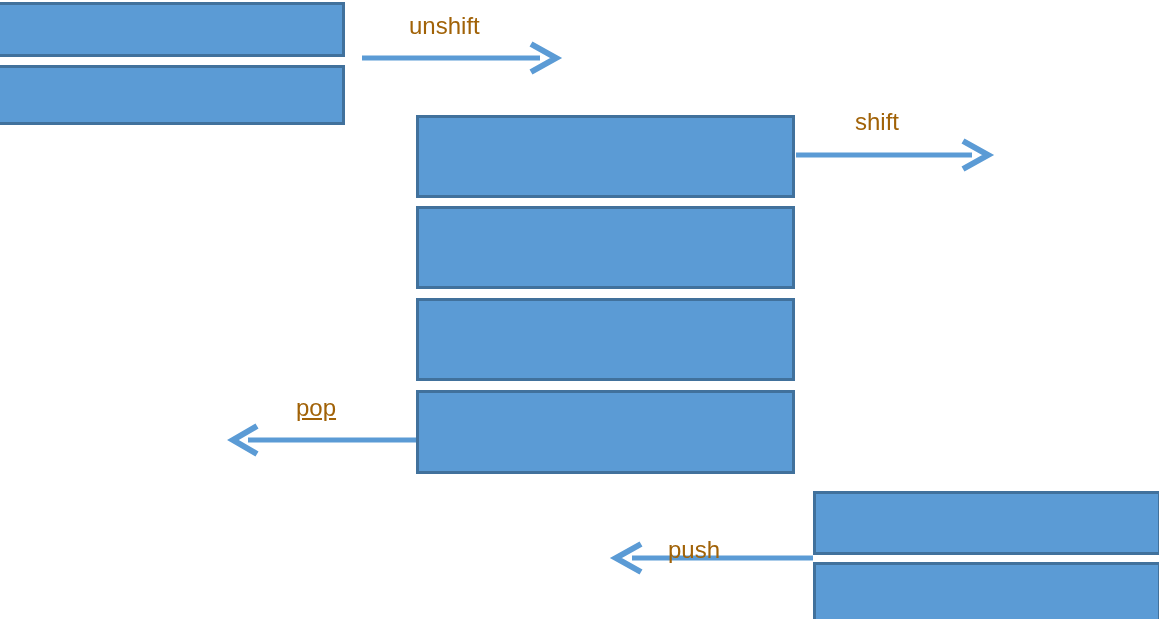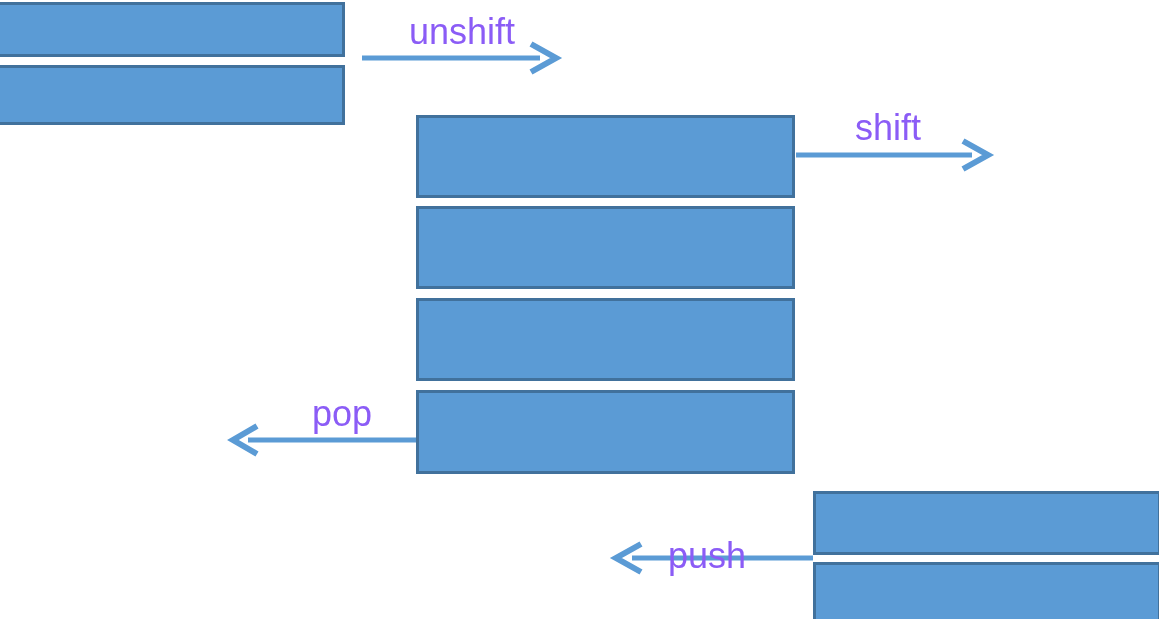--- a/index.html
+++ b/index.html
@@ -18,22 +18,22 @@
     overflow: hidden;
   }
   .rect {
     position: absolute;
     background: #5B9BD5;
     border: 3px solid #41719C;
     box-sizing: border-box;
   }
   .op-label {
     position: absolute;
-    color: #8b5cf6;
-    font-size: 36px;
+    color: #a16207;
+    font-size: 24px;
     line-height: 1;
     white-space: nowrap;
     font-family: "Liberation Sans", sans-serif;
   }
   .arrow-svg {
     position: absolute;
     overflow: visible;
   }
 </style>
 </head>
@@ -58,21 +58,21 @@
   <svg class="arrow-svg" style="left:790px; top:135px;" width="210" height="40" viewBox="0 0 210 40">
     <line x1="6" y1="20" x2="182" y2="20" stroke="#5B9BD5" stroke-width="5"></line>
     <polyline points="173,6 198,20 173,34" fill="none" stroke="#5B9BD5" stroke-width="6" stroke-linecap="butt" stroke-linejoin="miter"></polyline>
   </svg>
   <div class="op-label" style="left:855px; top:110px;text-align:center;">shift</div>
 
   <svg class="arrow-svg" style="left:230px; top:420px;" width="195" height="40" viewBox="0 0 195 40">
     <line x1="186" y1="20" x2="18" y2="20" stroke="#5B9BD5" stroke-width="5"></line>
     <polyline points="27,6 3,20 27,34" fill="none" stroke="#5B9BD5" stroke-width="6" stroke-linecap="butt" stroke-linejoin="miter"></polyline>
   </svg>
-  <div class="op-label" style="left:312px; top:396px;">pop</div>
+  <div class="op-label" style="left:296px; top:396px;text-decoration:underline;">pop</div>
 
   <div class="rect" style="left:813px; top:491px; width:348px; height:64px;"></div>
   <div class="rect" style="left:813px; top:562px; width:348px; height:65px;"></div>
 
   <svg class="arrow-svg" style="left:610px; top:538px;" width="210" height="40" viewBox="0 0 210 40">
     <line x1="203" y1="20" x2="22" y2="20" stroke="#5B9BD5" stroke-width="5"></line>
     <polyline points="31,6 6,20 31,34" fill="none" stroke="#5B9BD5" stroke-width="6" stroke-linecap="butt" stroke-linejoin="miter"></polyline>
   </svg>
   <div class="op-label" style="left:668px; top:538px;">push</div>
 

